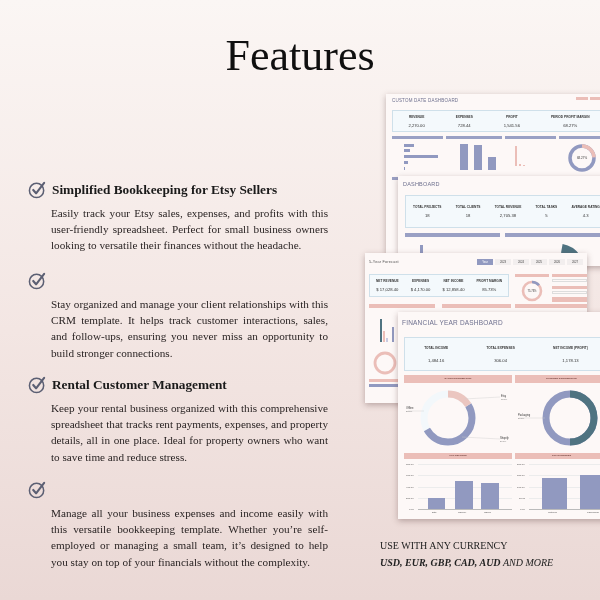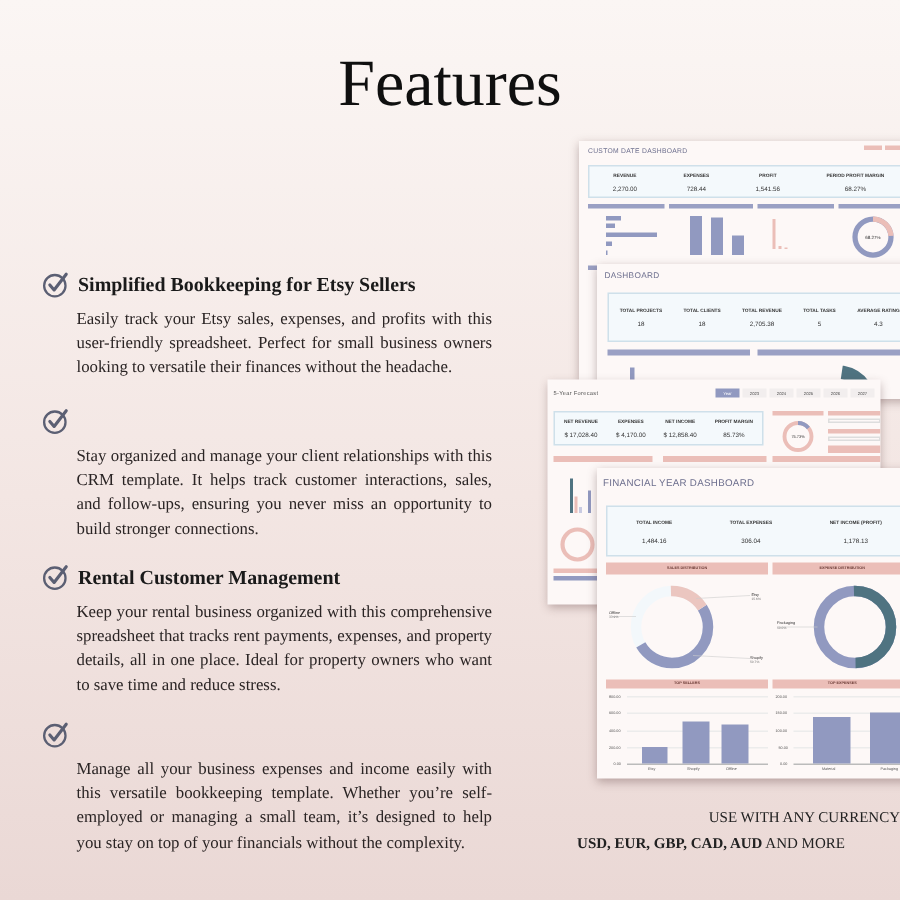--- a/index.html
+++ b/index.html
@@ -39,22 +39,22 @@
   .kpi-v { font-size: 4.2px; color: #333; margin-top: 4px; }
   .bar-head { position: absolute; height: 6px; background: #9aa0c4; }
   .pink-head {
     position: absolute; background: #ebbeb8; color: #6a3a35; font-size: 2.5px;
     text-align: center; font-weight: bold;
   }
   .barv { position: absolute; background: #9199c0; }
   .barh { position: absolute; background: #9199c0; height: 4px; }
   .tick { position: absolute; font-size: 2.5px; color: #555; }
   .gridline { position: absolute; height: 1px; background: #ececec; }
-  .cur-line1 { position: absolute; top: 540px; left: 380px; width: 220px; text-align: right; font-size: 10px; color: #222; }
-  .cur-line2 { position: absolute; top: 557px; left: 364px; width: 220px; text-align: center; font-size: 10px; color: #222; }
+  .cur-line1 { position: absolute; top: 540px; left: 380px; width: 220px; text-align: left; font-size: 10px; color: #222; }
+  .cur-line2 { position: absolute; top: 557px; left: 380px; width: 220px; font-size: 10px; color: #222; font-style: italic; }
   .cur-line2 b { font-weight: bold; }
 </style>
 </head>
 <body>
 
 <div class="title">Features</div>
 
 <div class="feature f1">
   <div class="feat-head">
     <svg class="check" viewBox="0 0 20 20">

